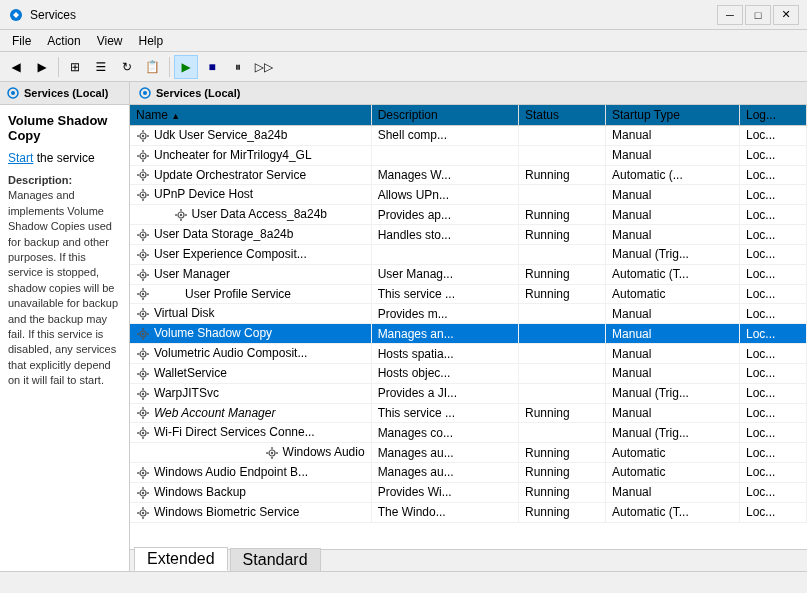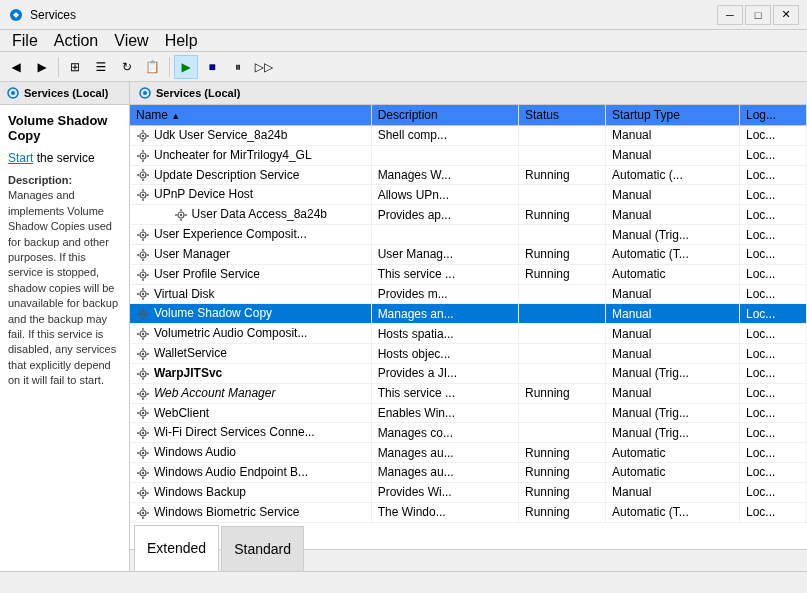--- a/index.html
+++ b/index.html
@@ -28,21 +28,21 @@
       background: #f0f0f0;
       height: 22px;
       display: flex;
       align-items: center;
       border-bottom: 1px solid #ccc;
       padding: 0 4px;
     }
     .menu-item {
       padding: 2px 8px;
       cursor: pointer;
-      font-size: 16px;
+      font-size: 12px;
     }
 
     
     .toolbar {
       background: #f0f0f0;
       height: 30px;
       display: flex;
       align-items: center;
       padding: 0 4px;
       border-bottom: 1px solid #ccc;
@@ -127,21 +127,21 @@
       flex: 1;
       overflow-y: auto;
       overflow-x: auto;
     }
     table {
       width: 100%;
       border-collapse: collapse;
       font-size: 12px;
     }
     thead th {
-      background: #3b82f6;
+      background: #0369a1;
       border-bottom: 1px solid #ccc;
       border-right: 1px solid #ddd;
       padding: 3px 6px;
       text-align: left;
       font-weight: normal;
       cursor: pointer;
       white-space: nowrap;
       position: sticky;
       top: 0;
     }
@@ -160,26 +160,26 @@
     
     .bottom-tabs {
       height: 22px;
       background: #f0f0f0;
       border-top: 1px solid #ccc;
       display: flex;
       align-items: flex-end;
       padding: 0 4px;
     }
     .tab {
-      padding: 14px 12px;
+      padding: 2px 12px;
       border: 1px solid #ccc;
       border-bottom: none;
       background: #e0e0e0;
       cursor: pointer;
-      font-size: 14px;
+      font-size: 16px;
       margin-right: 2px;
     }
     .tab.active {
       background: white;
       border-bottom: 1px solid white;
     }
 
     
     .status-bar {
       height: 22px;
@@ -307,21 +307,21 @@
               <td>Loc...</td>
             </tr>
             <tr>
               <td style="max-width: 180px;"><svg width="14" height="14" viewBox="0 0 14 14" style="display:inline-block;vertical-align:middle;margin-right:4px;flex-shrink:0">
       <circle cx="7" cy="7" r="3" fill="none" stroke="#555" stroke-width="1.2"></circle>
       <circle cx="7" cy="7" r="1.2" fill="#555"></circle>
       <rect x="6.3" y="1" width="1.4" height="2.2" fill="#555" rx="0.5"></rect>
       <rect x="6.3" y="10.8" width="1.4" height="2.2" fill="#555" rx="0.5"></rect>
       <rect x="1" y="6.3" width="2.2" height="1.4" fill="#555" rx="0.5"></rect>
       <rect x="10.8" y="6.3" width="2.2" height="1.4" fill="#555" rx="0.5"></rect>
-    </svg><span style="overflow:hidden;text-overflow:ellipsis;">Update Description Service</span></td>
+    </svg><span style="overflow:hidden;text-overflow:ellipsis;">Update Orchestrator Service</span></td>
               <td>Manages W...</td>
               <td>Running</td>
               <td>Automatic (...</td>
               <td>Loc...</td>
             </tr>
             <tr>
               <td style="max-width: 180px;"><svg width="14" height="14" viewBox="0 0 14 14" style="display:inline-block;vertical-align:middle;margin-right:4px;flex-shrink:0">
       <circle cx="7" cy="7" r="3" fill="none" stroke="#555" stroke-width="1.2"></circle>
       <circle cx="7" cy="7" r="1.2" fill="#555"></circle>
       <rect x="6.3" y="1" width="1.4" height="2.2" fill="#555" rx="0.5"></rect>
@@ -349,20 +349,34 @@
               <td>Loc...</td>
             </tr>
             <tr>
               <td style="max-width: 180px;"><svg width="14" height="14" viewBox="0 0 14 14" style="display:inline-block;vertical-align:middle;margin-right:4px;flex-shrink:0">
       <circle cx="7" cy="7" r="3" fill="none" stroke="#555" stroke-width="1.2"></circle>
       <circle cx="7" cy="7" r="1.2" fill="#555"></circle>
       <rect x="6.3" y="1" width="1.4" height="2.2" fill="#555" rx="0.5"></rect>
       <rect x="6.3" y="10.8" width="1.4" height="2.2" fill="#555" rx="0.5"></rect>
       <rect x="1" y="6.3" width="2.2" height="1.4" fill="#555" rx="0.5"></rect>
       <rect x="10.8" y="6.3" width="2.2" height="1.4" fill="#555" rx="0.5"></rect>
+    </svg><span style="overflow:hidden;text-overflow:ellipsis;">User Data Storage_8a24b</span></td>
+              <td>Handles sto...</td>
+              <td>Running</td>
+              <td>Manual</td>
+              <td>Loc...</td>
+            </tr>
+            <tr>
+              <td style="max-width: 180px;"><svg width="14" height="14" viewBox="0 0 14 14" style="display:inline-block;vertical-align:middle;margin-right:4px;flex-shrink:0">
+      <circle cx="7" cy="7" r="3" fill="none" stroke="#555" stroke-width="1.2"></circle>
+      <circle cx="7" cy="7" r="1.2" fill="#555"></circle>
+      <rect x="6.3" y="1" width="1.4" height="2.2" fill="#555" rx="0.5"></rect>
+      <rect x="6.3" y="10.8" width="1.4" height="2.2" fill="#555" rx="0.5"></rect>
+      <rect x="1" y="6.3" width="2.2" height="1.4" fill="#555" rx="0.5"></rect>
+      <rect x="10.8" y="6.3" width="2.2" height="1.4" fill="#555" rx="0.5"></rect>
     </svg><span style="overflow:hidden;text-overflow:ellipsis;">User Experience Composit...</span></td>
               <td></td>
               <td></td>
               <td>Manual (Trig...</td>
               <td>Loc...</td>
             </tr>
             <tr>
               <td style="max-width: 180px;"><svg width="14" height="14" viewBox="0 0 14 14" style="display:inline-block;vertical-align:middle;margin-right:4px;flex-shrink:0">
       <circle cx="7" cy="7" r="3" fill="none" stroke="#555" stroke-width="1.2"></circle>
       <circle cx="7" cy="7" r="1.2" fill="#555"></circle>
@@ -377,21 +391,21 @@
               <td>Loc...</td>
             </tr>
             <tr>
               <td style="max-width: 180px;"><svg width="14" height="14" viewBox="0 0 14 14" style="display:inline-block;vertical-align:middle;margin-right:4px;flex-shrink:0">
       <circle cx="7" cy="7" r="3" fill="none" stroke="#555" stroke-width="1.2"></circle>
       <circle cx="7" cy="7" r="1.2" fill="#555"></circle>
       <rect x="6.3" y="1" width="1.4" height="2.2" fill="#555" rx="0.5"></rect>
       <rect x="6.3" y="10.8" width="1.4" height="2.2" fill="#555" rx="0.5"></rect>
       <rect x="1" y="6.3" width="2.2" height="1.4" fill="#555" rx="0.5"></rect>
       <rect x="10.8" y="6.3" width="2.2" height="1.4" fill="#555" rx="0.5"></rect>
-    </svg><span style="overflow:hidden;text-overflow:ellipsis;">User Profile Service</span></td>
+    </svg><span style="overflow:hidden;text-overflow:ellipsis;margin-left:31px;">User Profile Service</span></td>
               <td>This service ...</td>
               <td>Running</td>
               <td>Automatic</td>
               <td>Loc...</td>
             </tr>
             <tr>
               <td style="max-width: 180px;"><svg width="14" height="14" viewBox="0 0 14 14" style="display:inline-block;vertical-align:middle;margin-right:4px;flex-shrink:0">
       <circle cx="7" cy="7" r="3" fill="none" stroke="#555" stroke-width="1.2"></circle>
       <circle cx="7" cy="7" r="1.2" fill="#555"></circle>
       <rect x="6.3" y="1" width="1.4" height="2.2" fill="#555" rx="0.5"></rect>
@@ -440,21 +454,21 @@
       <rect x="6.3" y="10.8" width="1.4" height="2.2" fill="#555" rx="0.5"></rect>
       <rect x="1" y="6.3" width="2.2" height="1.4" fill="#555" rx="0.5"></rect>
       <rect x="10.8" y="6.3" width="2.2" height="1.4" fill="#555" rx="0.5"></rect>
     </svg><span style="overflow:hidden;text-overflow:ellipsis;">WalletService</span></td>
               <td>Hosts objec...</td>
               <td></td>
               <td>Manual</td>
               <td>Loc...</td>
             </tr>
             <tr>
-              <td style="max-width: 180px; font-weight: bold;"><svg width="14" height="14" viewBox="0 0 14 14" style="display:inline-block;vertical-align:middle;margin-right:4px;flex-shrink:0">
+              <td style="max-width: 180px;"><svg width="14" height="14" viewBox="0 0 14 14" style="display:inline-block;vertical-align:middle;margin-right:4px;flex-shrink:0">
       <circle cx="7" cy="7" r="3" fill="none" stroke="#555" stroke-width="1.2"></circle>
       <circle cx="7" cy="7" r="1.2" fill="#555"></circle>
       <rect x="6.3" y="1" width="1.4" height="2.2" fill="#555" rx="0.5"></rect>
       <rect x="6.3" y="10.8" width="1.4" height="2.2" fill="#555" rx="0.5"></rect>
       <rect x="1" y="6.3" width="2.2" height="1.4" fill="#555" rx="0.5"></rect>
       <rect x="10.8" y="6.3" width="2.2" height="1.4" fill="#555" rx="0.5"></rect>
     </svg><span style="overflow:hidden;text-overflow:ellipsis;">WarpJITSvc</span></td>
               <td>Provides a JI...</td>
               <td></td>
               <td>Manual (Trig...</td>
@@ -475,42 +489,28 @@
               <td>Loc...</td>
             </tr>
             <tr>
               <td style="max-width: 180px;"><svg width="14" height="14" viewBox="0 0 14 14" style="display:inline-block;vertical-align:middle;margin-right:4px;flex-shrink:0">
       <circle cx="7" cy="7" r="3" fill="none" stroke="#555" stroke-width="1.2"></circle>
       <circle cx="7" cy="7" r="1.2" fill="#555"></circle>
       <rect x="6.3" y="1" width="1.4" height="2.2" fill="#555" rx="0.5"></rect>
       <rect x="6.3" y="10.8" width="1.4" height="2.2" fill="#555" rx="0.5"></rect>
       <rect x="1" y="6.3" width="2.2" height="1.4" fill="#555" rx="0.5"></rect>
       <rect x="10.8" y="6.3" width="2.2" height="1.4" fill="#555" rx="0.5"></rect>
-    </svg><span style="overflow:hidden;text-overflow:ellipsis;">WebClient</span></td>
-              <td>Enables Win...</td>
-              <td></td>
-              <td>Manual (Trig...</td>
-              <td>Loc...</td>
-            </tr>
-            <tr>
-              <td style="max-width: 180px;"><svg width="14" height="14" viewBox="0 0 14 14" style="display:inline-block;vertical-align:middle;margin-right:4px;flex-shrink:0">
-      <circle cx="7" cy="7" r="3" fill="none" stroke="#555" stroke-width="1.2"></circle>
-      <circle cx="7" cy="7" r="1.2" fill="#555"></circle>
-      <rect x="6.3" y="1" width="1.4" height="2.2" fill="#555" rx="0.5"></rect>
-      <rect x="6.3" y="10.8" width="1.4" height="2.2" fill="#555" rx="0.5"></rect>
-      <rect x="1" y="6.3" width="2.2" height="1.4" fill="#555" rx="0.5"></rect>
-      <rect x="10.8" y="6.3" width="2.2" height="1.4" fill="#555" rx="0.5"></rect>
     </svg><span style="overflow:hidden;text-overflow:ellipsis;">Wi-Fi Direct Services Conne...</span></td>
               <td>Manages co...</td>
               <td></td>
               <td>Manual (Trig...</td>
               <td>Loc...</td>
             </tr>
             <tr>
-              <td style="max-width: 180px;"><svg width="14" height="14" viewBox="0 0 14 14" style="display:inline-block;vertical-align:middle;margin-right:4px;flex-shrink:0">
+              <td style="max-width: 180px; text-align: right;"><svg width="14" height="14" viewBox="0 0 14 14" style="display:inline-block;vertical-align:middle;margin-right:4px;flex-shrink:0">
       <circle cx="7" cy="7" r="3" fill="none" stroke="#555" stroke-width="1.2"></circle>
       <circle cx="7" cy="7" r="1.2" fill="#555"></circle>
       <rect x="6.3" y="1" width="1.4" height="2.2" fill="#555" rx="0.5"></rect>
       <rect x="6.3" y="10.8" width="1.4" height="2.2" fill="#555" rx="0.5"></rect>
       <rect x="1" y="6.3" width="2.2" height="1.4" fill="#555" rx="0.5"></rect>
       <rect x="10.8" y="6.3" width="2.2" height="1.4" fill="#555" rx="0.5"></rect>
     </svg><span style="overflow:hidden;text-overflow:ellipsis;">Windows Audio</span></td>
               <td>Manages au...</td>
               <td>Running</td>
               <td>Automatic</td>

